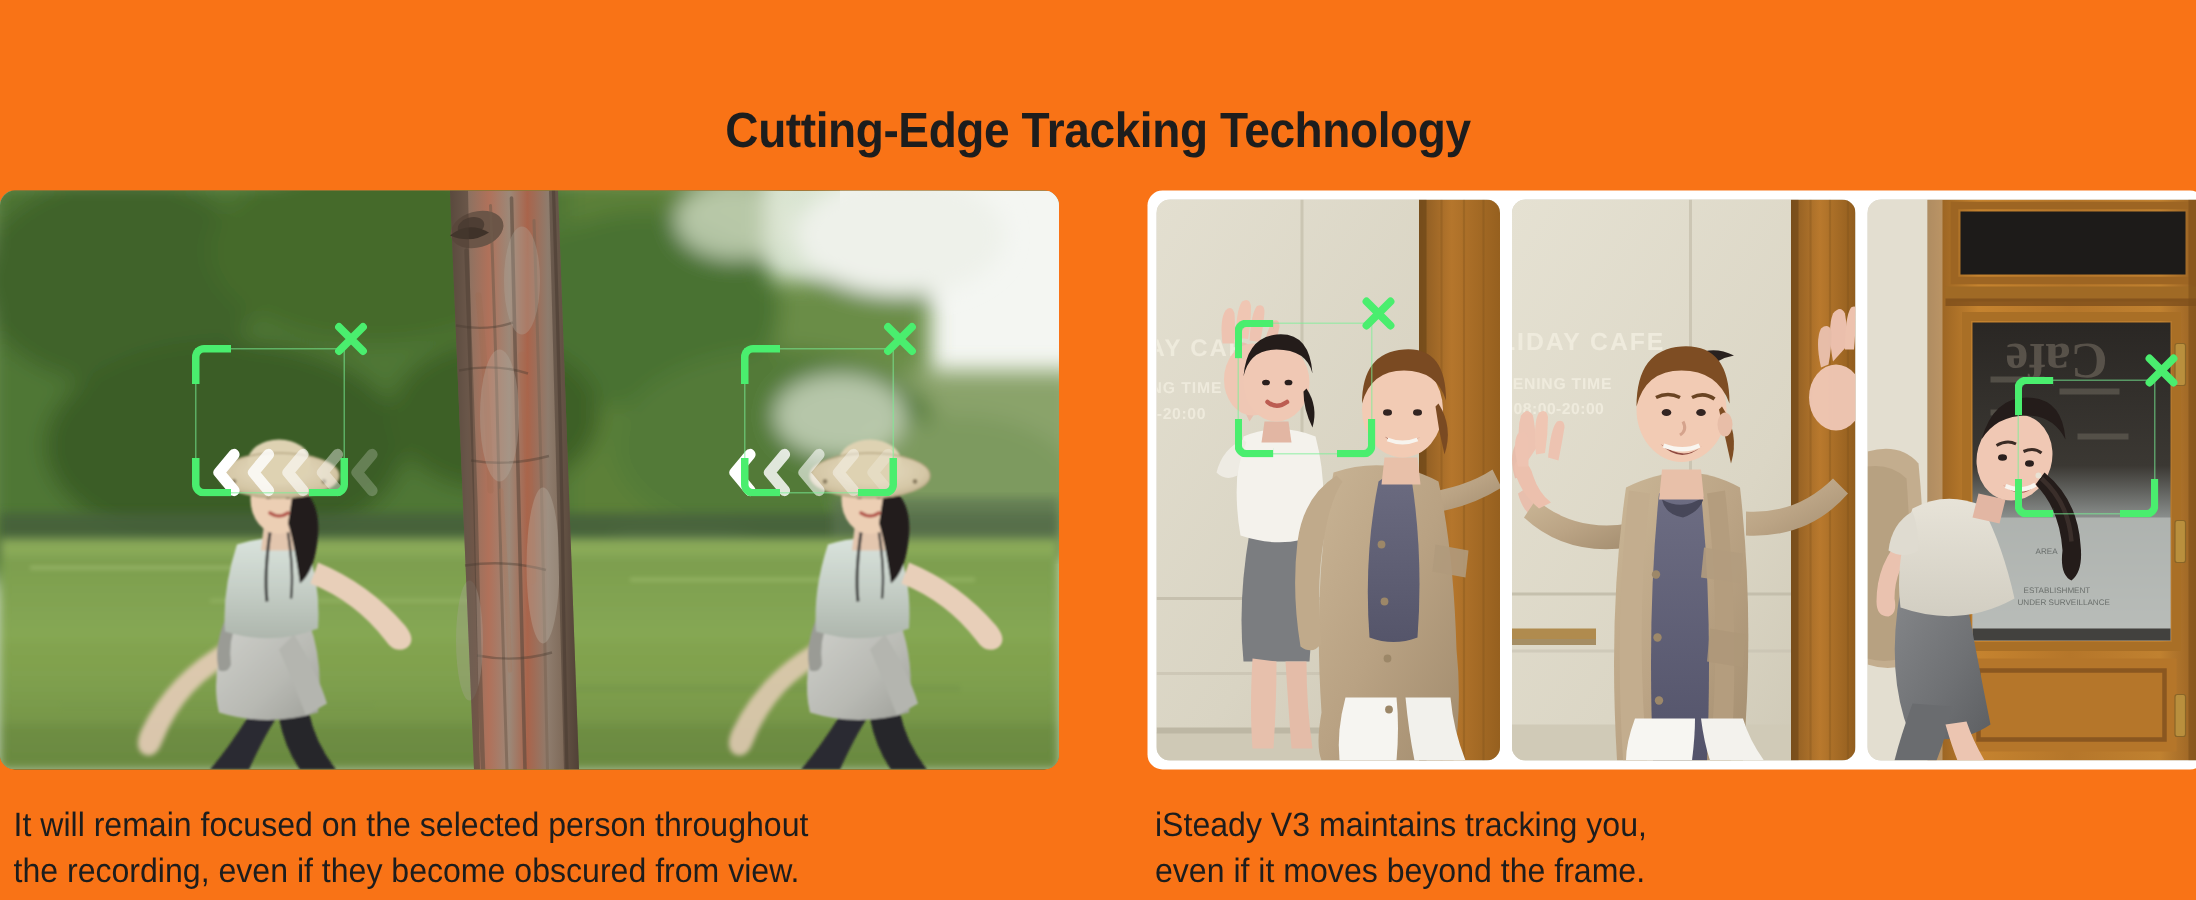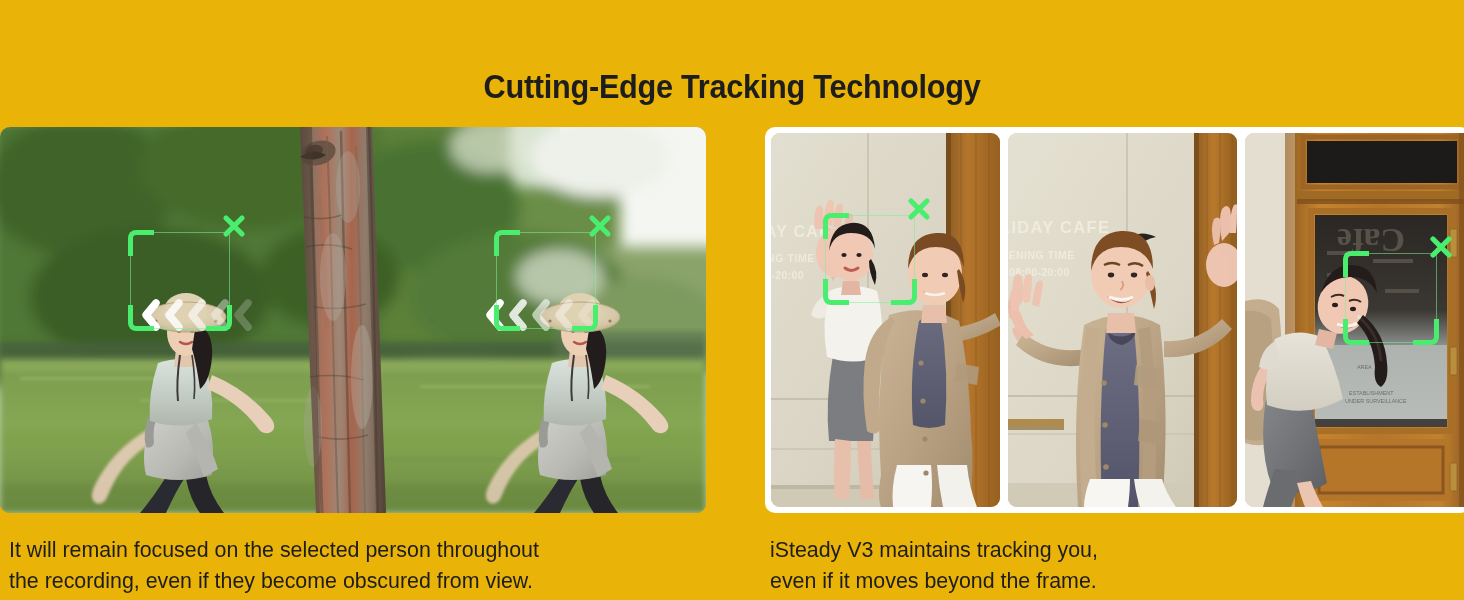--- a/index.html
+++ b/index.html
@@ -3,21 +3,21 @@
 <meta charset="utf-8">
 <title>Cutting-Edge Tracking Technology</title>
 <style>
   * { box-sizing: border-box; margin:0; padding:0; }
   html, body {
     width: 1464px; height: 600px;
     background: #ededed;
     font-family: "Liberation Sans", sans-serif;
     overflow: hidden;
   }
-  .page { position: relative; width:1464px; height:600px; background:#eab308; }
+  .page { position: relative; width:1464px; height:600px; background:#f97316; }
 
   
   .title {
     position: absolute; top: 68px; left: 0; width: 1464px;
     text-align: center;
     font-size: 33px; font-weight: 700; color: #1d1d1d;
     letter-spacing: -0.3px;
     transform: scaleX(0.93); transform-origin: center;
     white-space: nowrap;
   }

